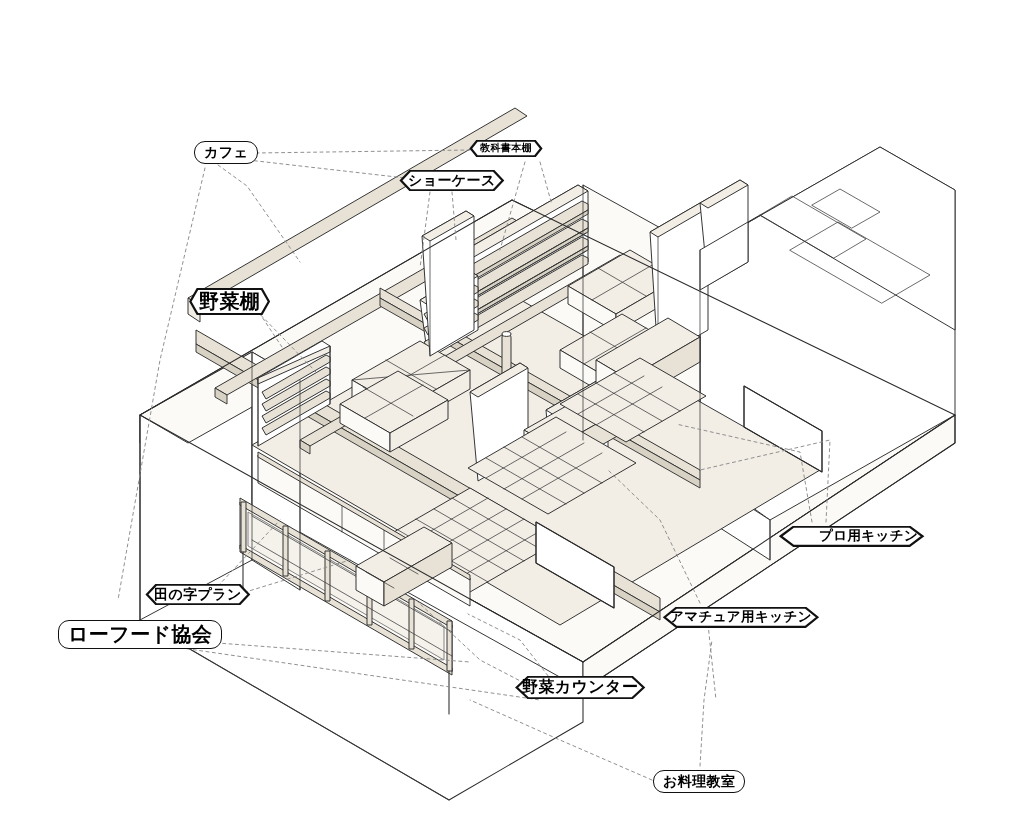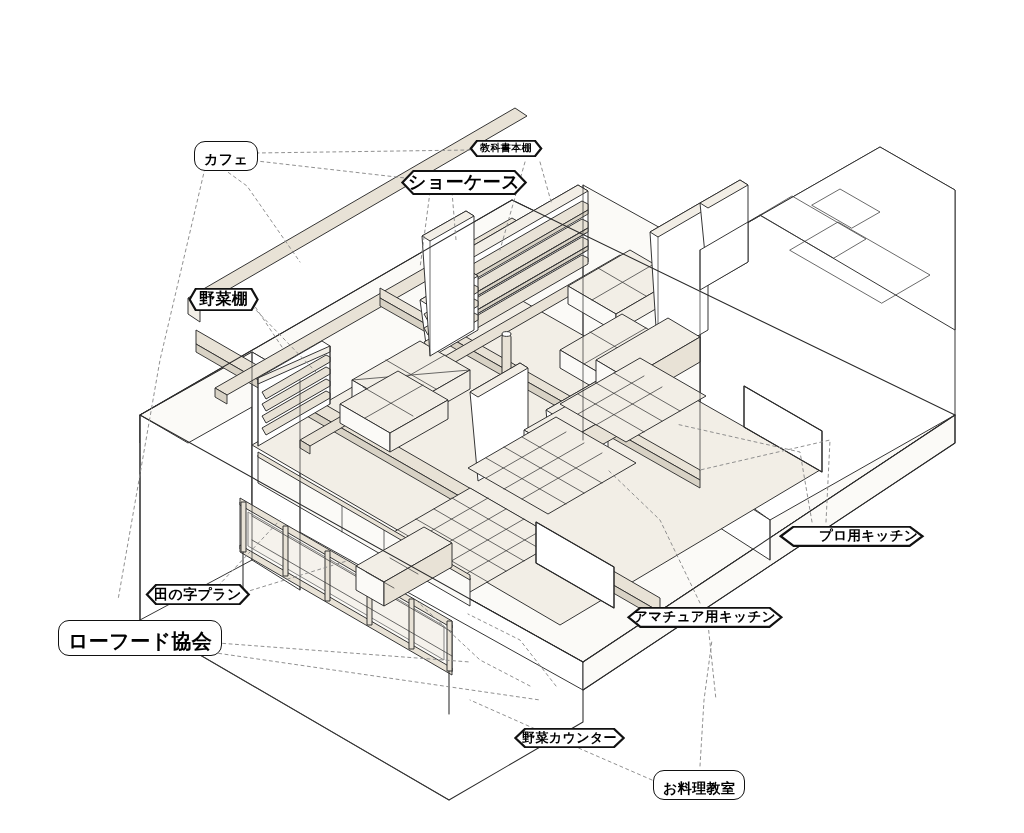--- a/index.html
+++ b/index.html
@@ -46,21 +46,21 @@
   }
   .callout .txt {
     display: block;
     position: relative;
     z-index: 2;
   }
   
   .callout.rounded {
     border: 1.4px solid #111;
     border-radius: 11px;
-    padding: 10px 9px 4px 9px;
+    padding: 3px 9px 4px 9px;
   }
   
   .callout.hex {
     padding: 3px 14px 4px 14px;
     background: transparent;
   }
   .callout.hex .hexbg {
     position: absolute;
     left: 0; top: 0;
     width: 100%;
@@ -374,28 +374,28 @@
     <span class="txt">カフェ</span>
   </div>
 
   <div class="callout hex" style="left:466px; top:140px; font-size:10px;">
     <svg class="hexbg" viewBox="0 0 100 30" preserveAspectRatio="none">
       <polygon points="6,15 14,1 86,1 94,15 86,29 14,29"></polygon>
     </svg>
     <span class="txt">教科書本棚</span>
   </div>
 
-  <div class="callout hex" style="left:394px; top:170px; font-size:18px;">
+  <div class="callout hex" style="left:394px; top:170px; font-size:14px;">
     <svg class="hexbg" viewBox="0 0 100 30" preserveAspectRatio="none">
       <polygon points="6,15 14,1 86,1 94,15 86,29 14,29"></polygon>
     </svg>
     <span class="txt">ショーケース</span>
   </div>
 
-  <div class="callout hex" style="left:185px; top:288px; font-size:16px;">
+  <div class="callout hex" style="left:185px; top:288px; font-size:20px;">
     <svg class="hexbg" viewBox="0 0 100 30" preserveAspectRatio="none">
       <polygon points="6,15 14,1 86,1 94,15 86,29 14,29"></polygon>
     </svg>
     <span class="txt">野菜棚</span>
   </div>
 
   <div class="callout hex" style="left:140px; top:584px; font-size:14px;text-align:right;">
     <svg class="hexbg" viewBox="0 0 100 30" preserveAspectRatio="none">
       <polygon points="6,15 14,1 86,1 94,15 86,29 14,29"></polygon>
     </svg>
@@ -406,28 +406,28 @@
     <span class="txt">ローフード協会</span>
   </div>
 
   <div class="callout hex" style="left:771px; top:526px; font-size:13.5px;padding-left:48px;">
     <svg class="hexbg" viewBox="0 0 100 30" preserveAspectRatio="none">
       <polygon points="6,15 14,1 86,1 94,15 86,29 14,29"></polygon>
     </svg>
     <span class="txt">プロ用キッチン</span>
   </div>
 
-  <div class="callout hex" style="left:620px; top:607px; font-size:13.5px;">
+  <div class="callout hex" style="left:656px; top:607px; font-size:13.5px;">
     <svg class="hexbg" viewBox="0 0 100 30" preserveAspectRatio="none">
       <polygon points="5,15 12,1 88,1 95,15 88,29 12,29"></polygon>
     </svg>
     <span class="txt">アマチュア用キッチン</span>
   </div>
 
-  <div class="callout hex" style="left:508px; top:728px; font-size:13px;">
+  <div class="callout hex" style="left:508px; top:676px; font-size:16px;">
     <svg class="hexbg" viewBox="0 0 100 30" preserveAspectRatio="none">
       <polygon points="6,15 14,1 86,1 94,15 86,29 14,29"></polygon>
     </svg>
     <span class="txt">野菜カウンター</span>
   </div>
 
   <div class="callout rounded" style="left:653px; top:770px; font-size:14px;align-items:flex-end;">
     <span class="txt">お料理教室</span>
   </div>
 

